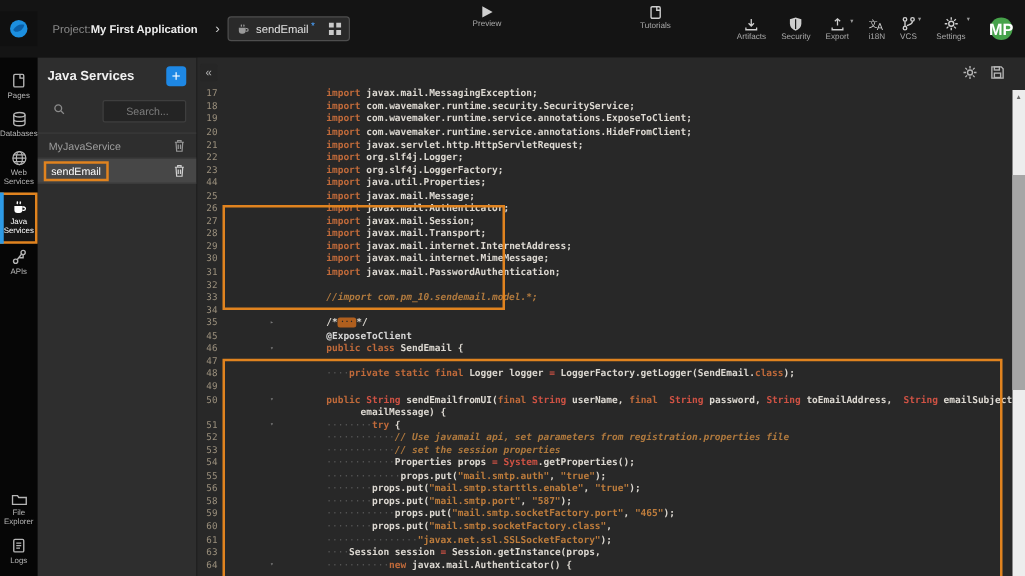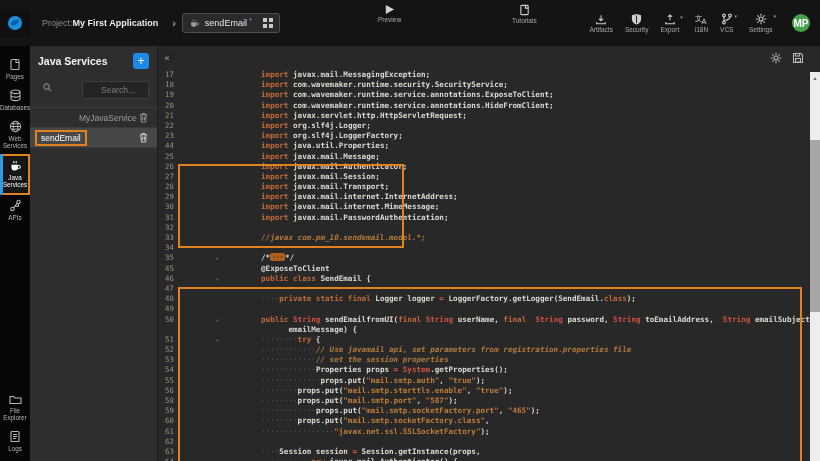--- a/index.html
+++ b/index.html
@@ -24,21 +24,21 @@
   .crumb-chev{color:#cfcfcf;font-size:11px;margin:0 6px 0 14px;}
   .tab-pill{height:20px;background:#2a2a2a;border:1px solid #4e4e4e;border-radius:3px;
     display:flex;align-items:center;gap:5px;padding:0 6px;color:#e6e6e6;font-size:9px;}
   .tab-dirty{color:#4aa3ff;font-size:8px;align-self:flex-start;margin-left:-3px;margin-top:2px;}
   .tb-action{display:flex;flex-direction:column;align-items:center;gap:1px;font-size:6.5px;color:#a9a9a9;cursor:pointer;}
   .tb-action svg{display:block;}
   .tb-right{display:flex;align-items:center;gap:12px;margin-left:auto;margin-right:10px;}
   .caret{font-size:5px;color:#9a9a9a;margin-left:1px;}
   .with-caret{display:flex;align-items:flex-start;}
   .avatar{width:18px;height:18px;border-radius:50%;background:var(--avatar-green);color:#fff;
-    font-size:10px;font-weight:bold;display:flex;align-items:center;justify-content:center;margin-left:4px;}
+    font-size:13px;font-weight:bold;display:flex;align-items:center;justify-content:center;margin-left:4px;}
   .preview-wrap{position:absolute;left:378px;top:4px;}
   .tutorials-wrap{position:absolute;left:512px;top:4px;}
 
   .main-row{display:grid;grid-template-columns:30px 128px 1fr;height:433px;}
 
   
   .sidebar{background:var(--sidebar-bg);display:flex;flex-direction:column;align-items:center;padding-top:8px;color:#b5b5b5;position:relative;}
   .side-item{width:30px;padding:4px 0 5px;display:flex;flex-direction:column;align-items:center;gap:2px;
     font-size:6.3px;text-align:center;line-height:7px;cursor:pointer;position:relative;}
   .side-item svg{display:block;}
@@ -54,21 +54,21 @@
   .add-btn{width:16px;height:16px;background:#1e88e5;color:#fff;border-radius:3px;font-size:12px;
     display:flex;align-items:center;justify-content:center;cursor:pointer;line-height:1;}
   .search-wrap{margin:4px 8px 8px;position:relative;padding-left:44px;}
   .search-wrap svg{position:absolute;left:5px;top:4px;}
   .search-input{width:100%;height:18px;background:#242424;border:1px solid #3e3e3e;border-radius:2px;
     color:#cfcfcf;font-size:8.5px;padding:0 4px 0 18px;font-family:inherit;outline:none;}
   .search-input::placeholder{color:#7d7d7d;}
   .svc-list{border-top:1px solid #3a3a3a;}
   .svc-row{height:20px;display:flex;align-items:center;padding:0 9px;border-bottom:1px solid #3a3a3a;
     color:#9d9d9d;font-size:8.5px;cursor:pointer;}
-  .svc-row .svc-name{flex:1;margin-left:40px;}
+  .svc-row .svc-name{flex:1;}
   .svc-row.selected{background:#474747;color:#fff;}
   .svc-row.selected .svc-name{flex:none;border:2px solid var(--accent-orange);padding:1px 4px;margin-left:-4px;}
   .svc-row.selected .trash{margin-left:auto;}
 
   
   .editor{background:var(--editor-bg);position:relative;overflow:hidden;}
   .ed-toolbar{height:24px;display:flex;align-items:center;padding:0 16px 0 2px;}
   .collapse-btn{width:14px;height:14px;background:#262626;border-radius:2px;color:#b5b5b5;font-size:9px;
     display:flex;align-items:center;justify-content:center;cursor:pointer;}
   .ed-tools{margin-left:auto;display:flex;gap:10px;color:#b5b5b5;}
@@ -304,41 +304,40 @@
           <div class="line"><span class="ln">23</span><span class="fm"></span><span class="ct"><span class="sg-k">import </span><span class="sg-p">org.slf4j.LoggerFactory;</span></span></div>
           <div class="line"><span class="ln">44</span><span class="fm"></span><span class="ct"><span class="sg-k">import </span><span class="sg-p">java.util.Properties;</span></span></div>
           <div class="line"><span class="ln">25</span><span class="fm"></span><span class="ct"><span class="sg-k">import </span><span class="sg-p">javax.mail.Message;</span></span></div>
           <div class="line"><span class="ln">26</span><span class="fm"></span><span class="ct"><span class="sg-k">import </span><span class="sg-p">javax.mail.Authenticator;</span></span></div>
           <div class="line"><span class="ln">27</span><span class="fm"></span><span class="ct"><span class="sg-k">import </span><span class="sg-p">javax.mail.Session;</span></span></div>
           <div class="line"><span class="ln">28</span><span class="fm"></span><span class="ct"><span class="sg-k">import </span><span class="sg-p">javax.mail.Transport;</span></span></div>
           <div class="line"><span class="ln">29</span><span class="fm"></span><span class="ct"><span class="sg-k">import </span><span class="sg-p">javax.mail.internet.InternetAddress;</span></span></div>
           <div class="line"><span class="ln">30</span><span class="fm"></span><span class="ct"><span class="sg-k">import </span><span class="sg-p">javax.mail.internet.MimeMessage;</span></span></div>
           <div class="line"><span class="ln">31</span><span class="fm"></span><span class="ct"><span class="sg-k">import </span><span class="sg-p">javax.mail.PasswordAuthentication;</span></span></div>
           <div class="line"><span class="ln">32</span><span class="fm"></span><span class="ct"></span></div>
-          <div class="line"><span class="ln">33</span><span class="fm"></span><span class="ct"><span class="sg-c">//javax com.pm_10.sendemail.model.*;</span></span></div>
+          <div class="line"><span class="ln">33</span><span class="fm"></span><span class="ct"><span class="sg-c">//import com.pm_10.sendemail.model.*;</span></span></div>
           <div class="line"><span class="ln">34</span><span class="fm"></span><span class="ct"></span></div>
           <div class="line"><span class="ln">35</span><span class="fm">▸</span><span class="ct"><span class="sg-p">/*</span><span class="sg-f">···</span><span class="sg-p">*/</span></span></div>
           <div class="line"><span class="ln">45</span><span class="fm"></span><span class="ct"><span class="sg-a">@ExposeToClient</span></span></div>
           <div class="line"><span class="ln">46</span><span class="fm">▾</span><span class="ct"><span class="sg-k">public class </span><span class="sg-p">SendEmail {</span></span></div>
           <div class="line"><span class="ln">47</span><span class="fm"></span><span class="ct"></span></div>
           <div class="line"><span class="ln">48</span><span class="fm"></span><span class="ct"><span class="sg-w">····</span><span class="sg-k">private static final </span><span class="sg-p">Logger logger </span><span class="sg-o">= </span><span class="sg-p">LoggerFactory.getLogger(SendEmail.</span><span class="sg-k">class</span><span class="sg-p">);</span></span></div>
           <div class="line"><span class="ln">49</span><span class="fm"></span><span class="ct"></span></div>
           <div class="line"><span class="ln">50</span><span class="fm">▾</span><span class="ct"><span class="sg-k">public </span><span class="sg-t">String </span><span class="sg-p">sendEmailfromUI(</span><span class="sg-k">final </span><span class="sg-t">String </span><span class="sg-p">userName, </span><span class="sg-k">final  </span><span class="sg-t">String </span><span class="sg-p">password, </span><span class="sg-t">String </span><span class="sg-p">toEmailAddress,  </span><span class="sg-t">String </span><span class="sg-p">emailSubject, </span><span class="sg-t">String</span></span></div>
           <div class="line"><span class="ln"></span><span class="fm"></span><span class="ct"><span class="sg-p">      emailMessage) {</span></span></div>
           <div class="line"><span class="ln">51</span><span class="fm">▾</span><span class="ct"><span class="sg-w">········</span><span class="sg-k">try</span><span class="sg-p"> {</span></span></div>
           <div class="line"><span class="ln">52</span><span class="fm"></span><span class="ct"><span class="sg-w">············</span><span class="sg-c">// Use javamail api, set parameters from registration.properties file</span></span></div>
           <div class="line"><span class="ln">53</span><span class="fm"></span><span class="ct"><span class="sg-w">············</span><span class="sg-c">// set the session properties</span></span></div>
           <div class="line"><span class="ln">54</span><span class="fm"></span><span class="ct"><span class="sg-w">············</span><span class="sg-p">Properties props </span><span class="sg-o">= </span><span class="sg-t">System</span><span class="sg-p">.getProperties();</span></span></div>
           <div class="line"><span class="ln">55</span><span class="fm"></span><span class="ct"><span class="sg-w">·············</span><span class="sg-p">props.put(</span><span class="sg-s">"mail.smtp.auth"</span><span class="sg-p">, </span><span class="sg-s">"true"</span><span class="sg-p">);</span></span></div>
           <div class="line"><span class="ln">56</span><span class="fm"></span><span class="ct"><span class="sg-w">········</span><span class="sg-p">props.put(</span><span class="sg-s">"mail.smtp.starttls.enable"</span><span class="sg-p">, </span><span class="sg-s">"true"</span><span class="sg-p">);</span></span></div>
           <div class="line"><span class="ln">58</span><span class="fm"></span><span class="ct"><span class="sg-w">········</span><span class="sg-p">props.put(</span><span class="sg-s">"mail.smtp.port"</span><span class="sg-p">, </span><span class="sg-s">"587"</span><span class="sg-p">);</span></span></div>
           <div class="line"><span class="ln">59</span><span class="fm"></span><span class="ct"><span class="sg-w">············</span><span class="sg-p">props.put(</span><span class="sg-s">"mail.smtp.socketFactory.port"</span><span class="sg-p">, </span><span class="sg-s">"465"</span><span class="sg-p">);</span></span></div>
           <div class="line"><span class="ln">60</span><span class="fm"></span><span class="ct"><span class="sg-w">········</span><span class="sg-p">props.put(</span><span class="sg-s">"mail.smtp.socketFactory.class"</span><span class="sg-p">,</span></span></div>
           <div class="line"><span class="ln">61</span><span class="fm"></span><span class="ct"><span class="sg-w">················</span><span class="sg-s">"javax.net.ssl.SSLSocketFactory"</span><span class="sg-p">);</span></span></div>
-          <div class="line"><span class="ln">62</span><span class="fm"></span><span class="ct"></span></div>
           <div class="line"><span class="ln">63</span><span class="fm"></span><span class="ct"><span class="sg-w">····</span><span class="sg-p">Session session </span><span class="sg-o">= </span><span class="sg-p">Session.getInstance(props,</span></span></div>
           <div class="line"><span class="ln">64</span><span class="fm">▾</span><span class="ct"><span class="sg-w">···········</span><span class="sg-k">new </span><span class="sg-p">javax.mail.Authenticator() {</span></span></div>
         </div>
       <div class="hl-box b1"></div>
       <div class="hl-box b2"></div>
     </div>
     <div class="vscroll">
       <div class="vs-arrow up">▴</div>
       <div class="vs-thumb"></div>
       <div class="vs-arrow down">▾</div>

